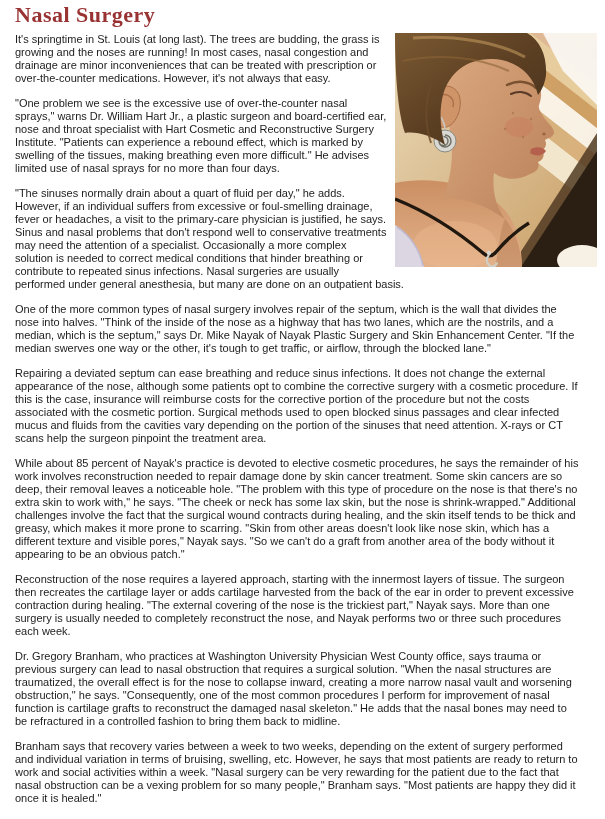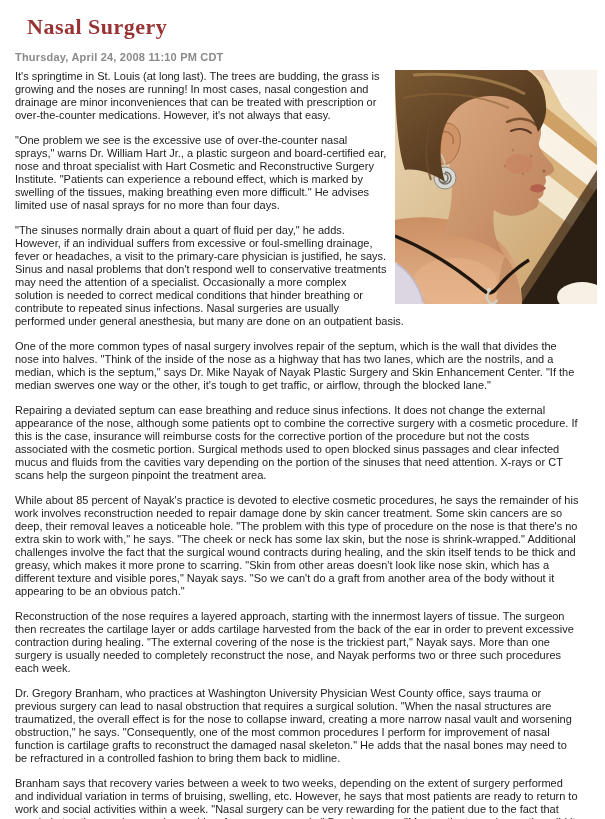--- a/index.html
+++ b/index.html
@@ -10,21 +10,21 @@
   body {
     width: 605px;
     height: 819px;
     overflow: hidden;
     font-family: "Liberation Sans", sans-serif;
   }
   .page {
     padding: 3px 8px 0 15px;
   }
   .page-title {
-    margin: 12px;
+    margin: 0;
     font-family: "Liberation Serif", serif;
     font-size: 22px;
     line-height: 24px;
     font-weight: bold;
     color: #993333;
     letter-spacing: 0.5px;
   }
   .subtitle {
     font-size: 15px;
     line-height: 16px;
@@ -55,21 +55,20 @@
   }
   figure.photo svg { display: block; }
 </style>
 </head>
 <body>
 
 <div class="page">
 
   <header>
     <h1 class="page-title">Nasal Surgery</h1>
-    <div class="date">Thursday, April 24, 2008 11:10 PM CDT</div>
   </header>
 
   <div class="article">
 
     <figure class="photo" title="Profile of a young woman with pulled-back hair, spiral earring and black cord necklace">
       <svg viewBox="0 0 202 234" width="202" height="234" preserveAspectRatio="none">
         <defs>
           <linearGradient id="bg" x1="0" y1="0" x2="1" y2="1">
             <stop offset="0" stop-color="#ead9b8"></stop>
             <stop offset="1" stop-color="#c99e65"></stop>

